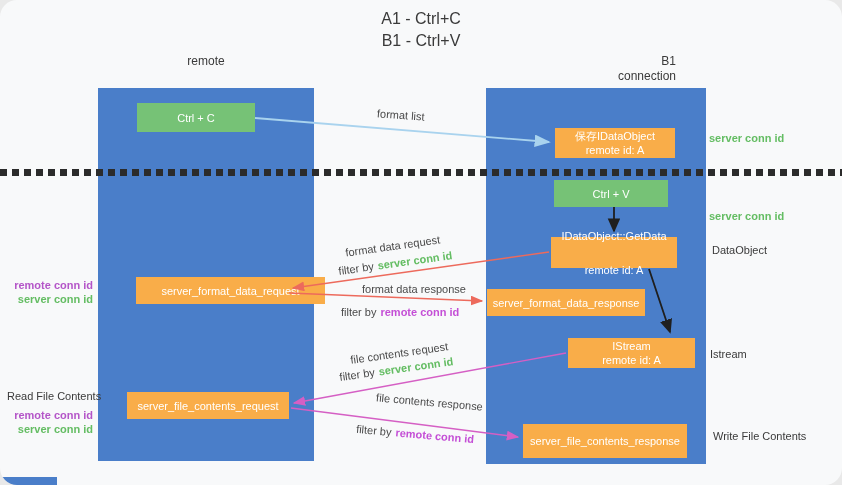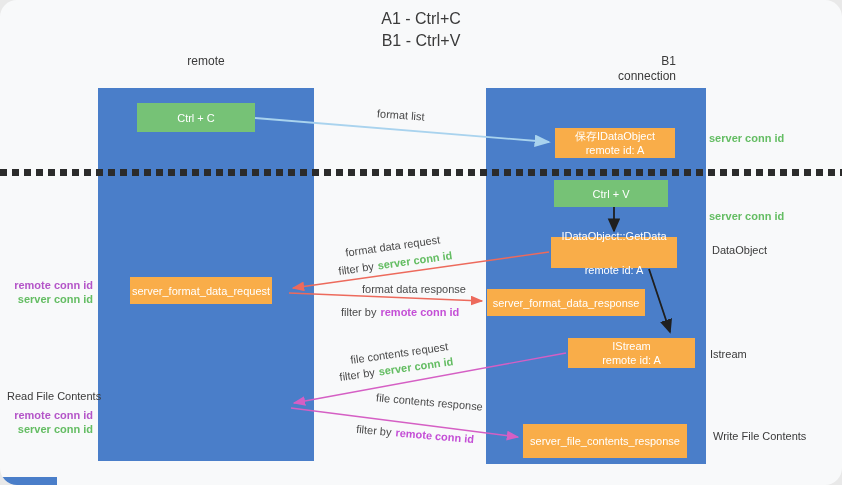--- a/index.html
+++ b/index.html
@@ -22,21 +22,21 @@
   .dotted{position:absolute;left:0;top:169px;width:842px;height:7px;
     background:repeating-linear-gradient(90deg,#2b2b2b 0 7px,transparent 7px 12px);}
   .box{position:absolute;display:flex;flex-direction:column;justify-content:center;align-items:center;
     color:#fff;font-size:11px;line-height:14px;text-align:left;white-space:nowrap;}
   .box.green{background:var(--box-green);}
   .box.orange{background:var(--box-orange);}
   .bx-ctrl-c{left:137px;top:103px;width:118px;height:29px;}
   .bx-save{left:555px;top:128px;width:120px;height:30px;}
   .bx-ctrl-v{left:554px;top:180px;width:114px;height:27px;}
   .bx-getdata{left:551px;top:237px;width:126px;height:31px;gap:20px;}
-  .bx-freq{left:130px;top:277px;width:142px;height:27px;}
+  .bx-freq{left:136px;top:277px;width:189px;height:27px;}
   .bx-fres{left:487px;top:289px;width:158px;height:27px;}
   .bx-istream{left:568px;top:338px;width:127px;height:30px;}
   .bx-fcreq{left:127px;top:392px;width:162px;height:27px;}
   .bx-fcres{left:523px;top:424px;width:164px;height:34px;}
   .lbl{position:absolute;font-size:11px;color:#4a4a4a;white-space:nowrap;}
   .lbl .filter-word{margin-right:4px;}
   .green-b{color:var(--text-green);font-weight:bold;}
   .magenta-b{color:var(--text-magenta);font-weight:bold;}
   .side{position:absolute;font-size:11px;white-space:nowrap;}
   .side.bold-green{color:var(--text-green);font-weight:bold;}
@@ -91,20 +91,23 @@
   </div>
   <div class="box orange bx-freq">
     <div>server_format_data_request</div>
   </div>
   <div class="box orange bx-fres">
     <div>server_format_data_response</div>
   </div>
   <div class="box orange bx-istream">
     <div>IStream</div>
     <div>remote id: A</div>
+  </div>
+  <div class="box orange bx-fcreq">
+    <div>server_file_contents_request</div>
   </div>
   <div class="box orange bx-fcres">
     <div>server_file_contents_response</div>
   </div>
 
   <div class="lbl" style="left:377px;top:109px;transform:rotate(4deg);">format list</div>
 
   <div class="lbl" style="left:345px;top:240px;transform:rotate(-8deg);">format data request</div>
   <div class="lbl" style="left:338px;top:257px;transform:rotate(-8deg);">
     <span class="filter-word">filter by</span><span class="green-b">server conn id</span>

